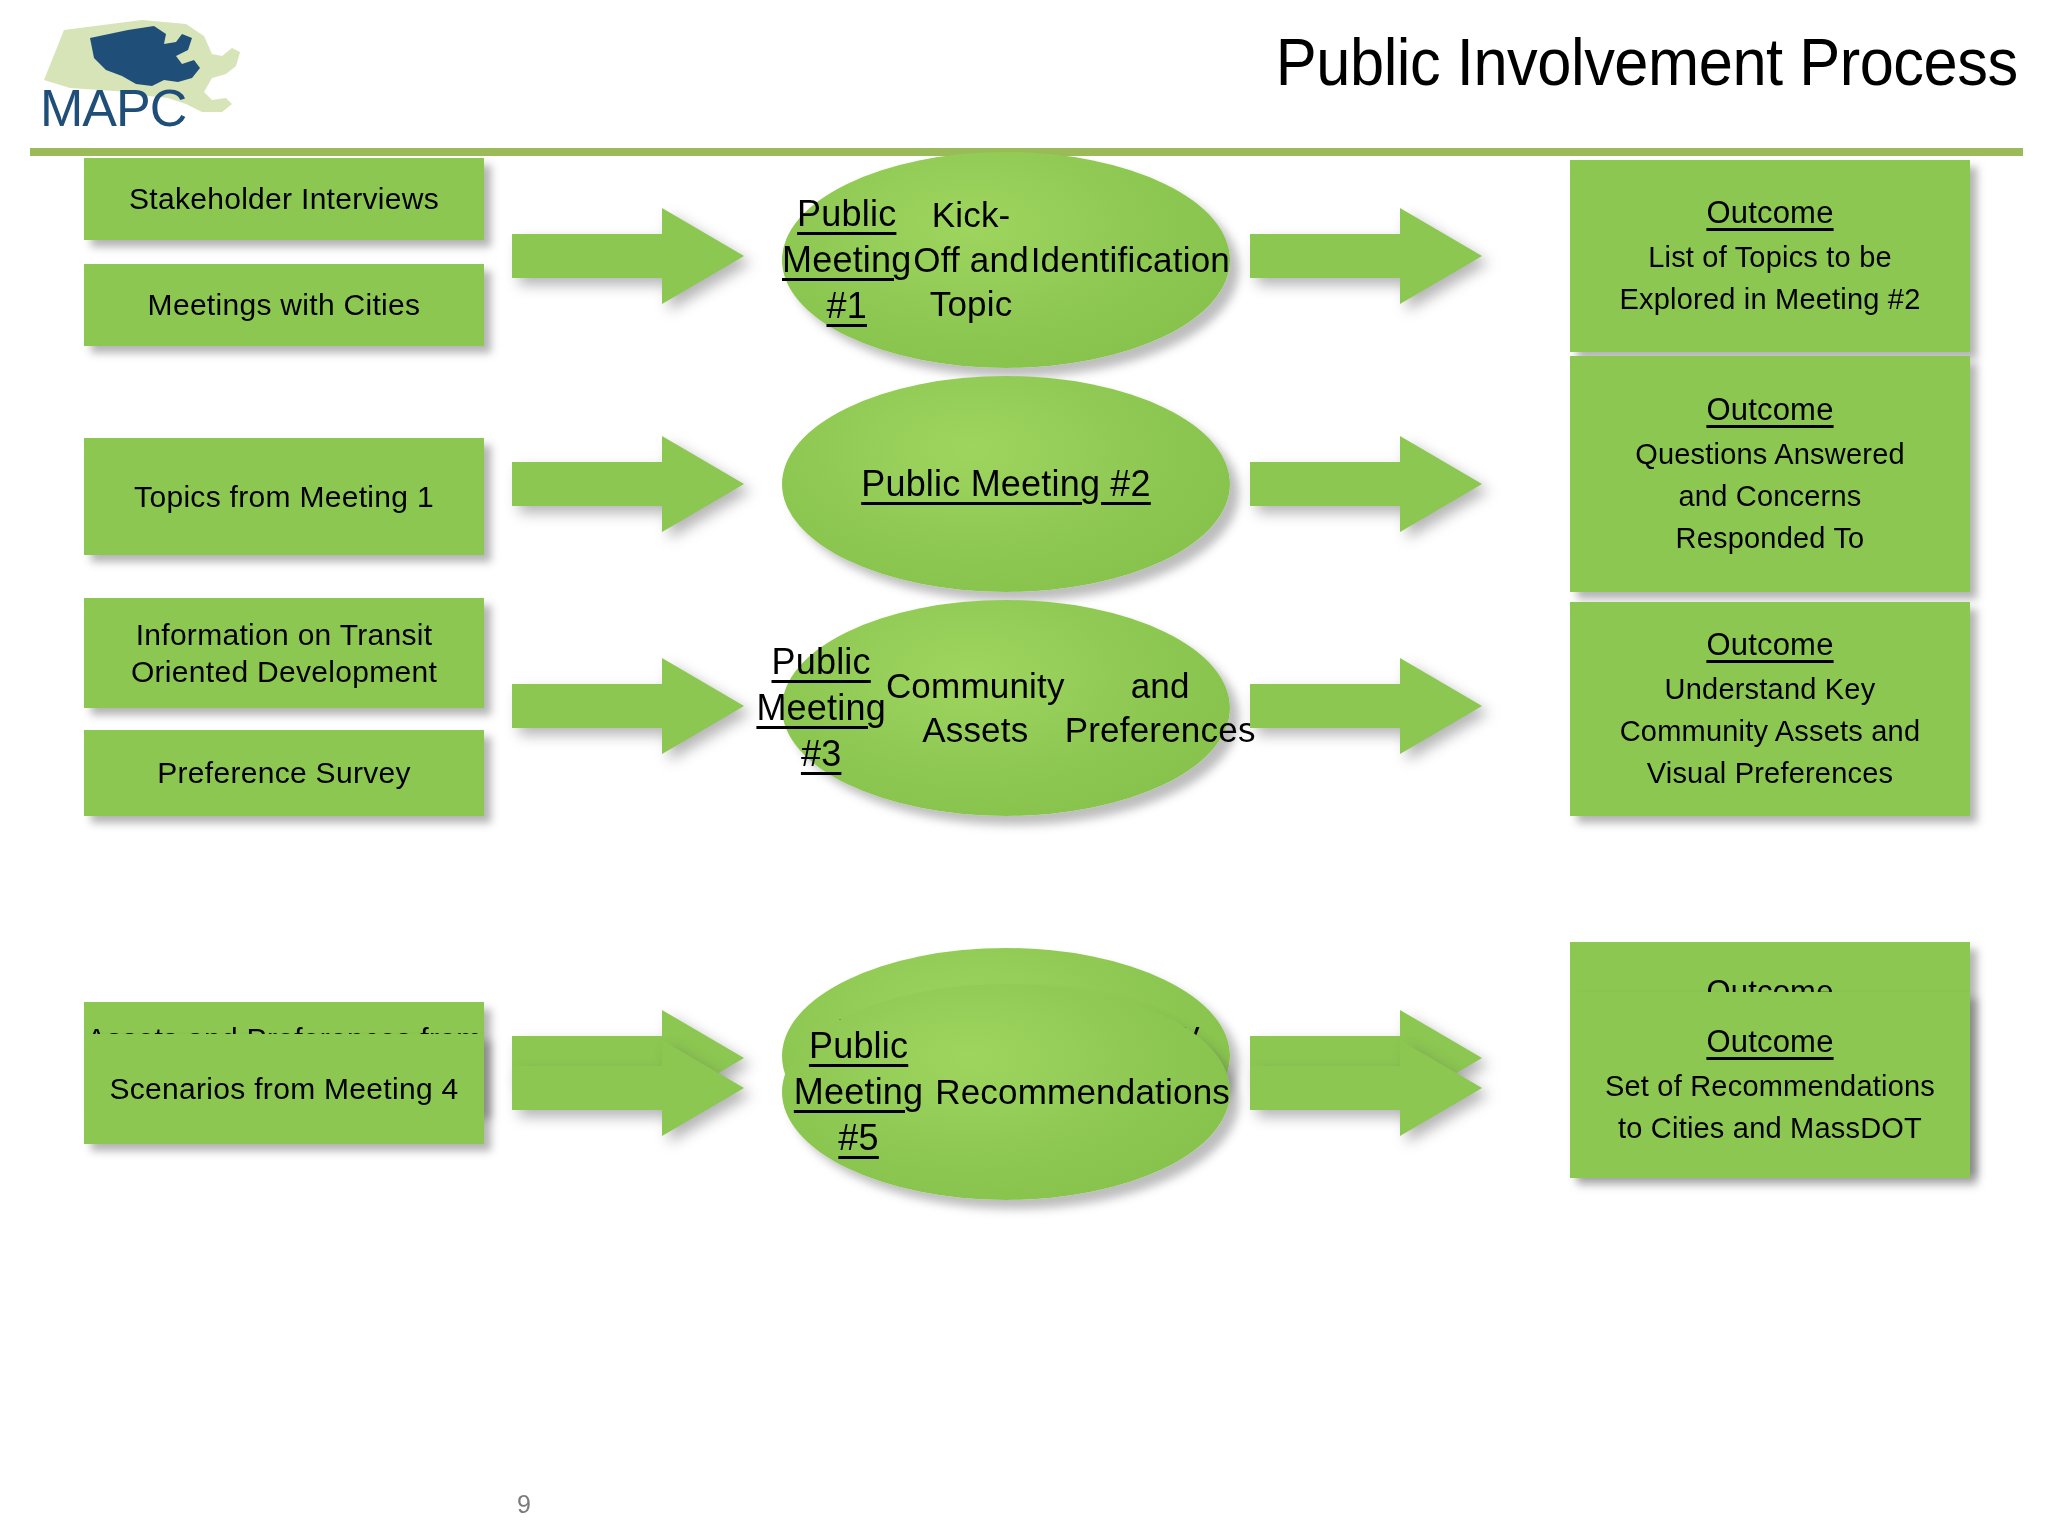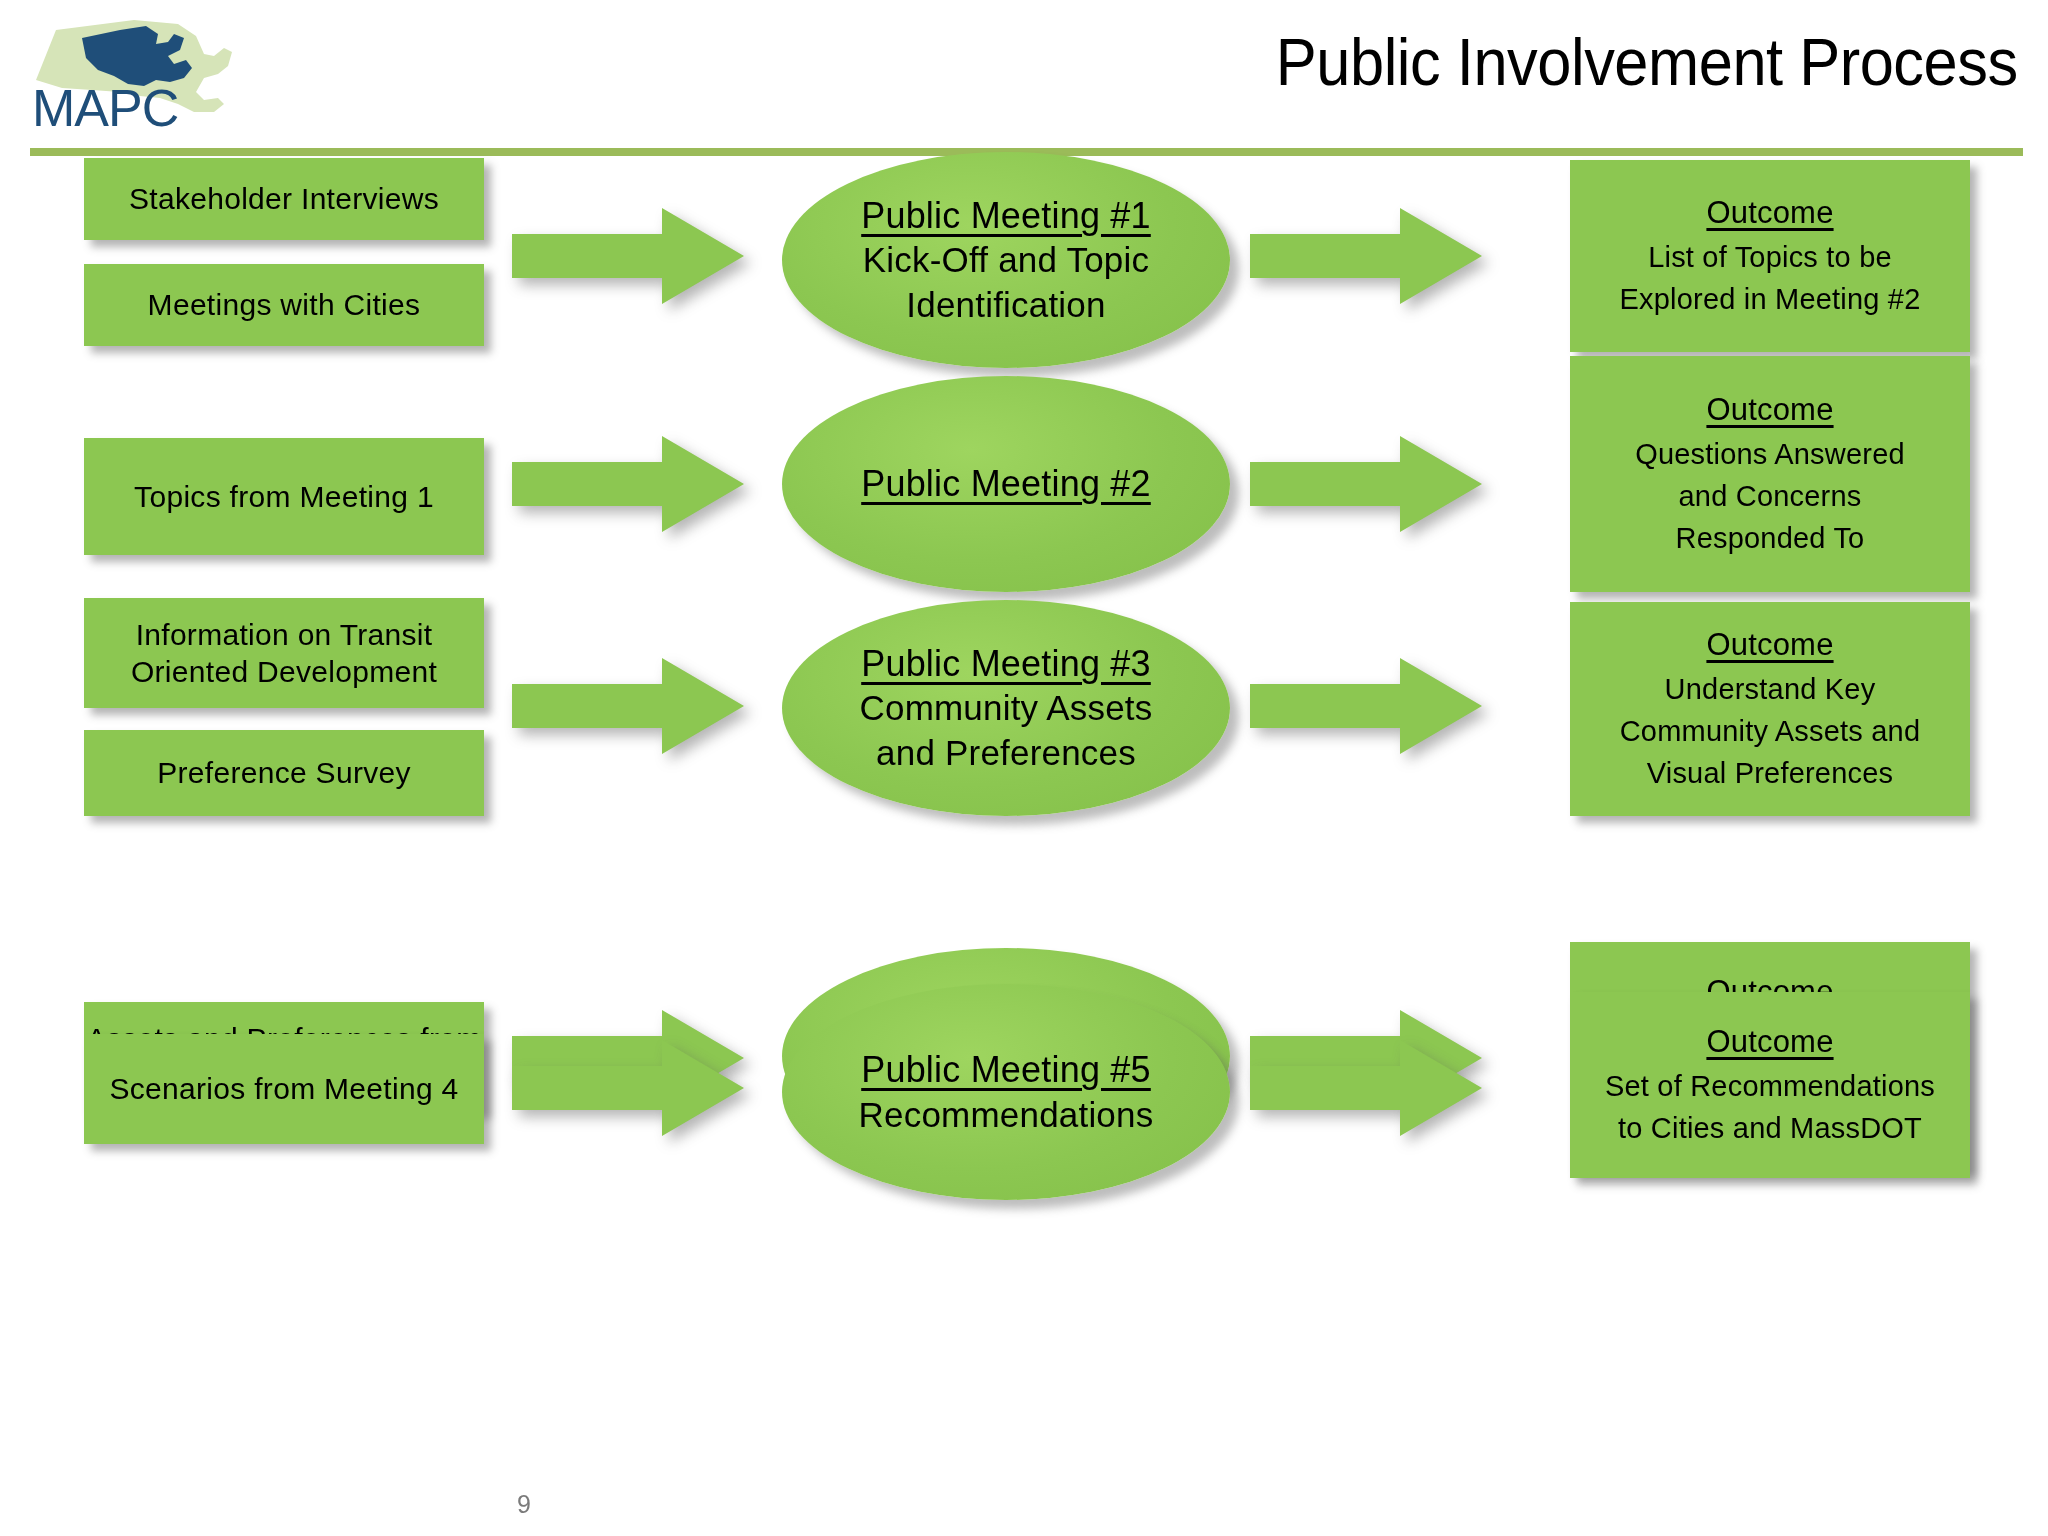--- a/index.html
+++ b/index.html
@@ -22,21 +22,21 @@
   
   #header {
     position: absolute;
     left: 0; top: 0;
     width: 2048px;
     height: 152px;
   }
 
   #logo {
     position: absolute;
-    left: 28px;
+    left: 36px;
     top: 8px;
     width: 240px;
     height: 134px;
   }
   #logo svg { display: block; width: 240px; height: 134px; }
 
   #slide-title {
     position: absolute;
     right: 30px;
     top: 24px;
@@ -116,21 +116,21 @@
 
   .outbox .oline { display: block; }
 
   
   .ellipse {
     position: absolute;
     border-radius: 50%;
     background: radial-gradient(ellipse at 42% 34%, #9ED55F 0%, #8CC751 55%, #83bf48 100%);
     box-shadow: 9px 9px 10px rgba(90, 90, 90, 0.40);
     display: flex;
-    flex-direction: column;
+    flex-direction: row;
     align-items: center;
     justify-content: center;
     text-align: center;
     color: #000000;
     font-family: "Liberation Sans", sans-serif;
     font-weight: 300;
     line-height: 1.27;
     font-size: 35px;
     letter-spacing: 0.2px;
   }

